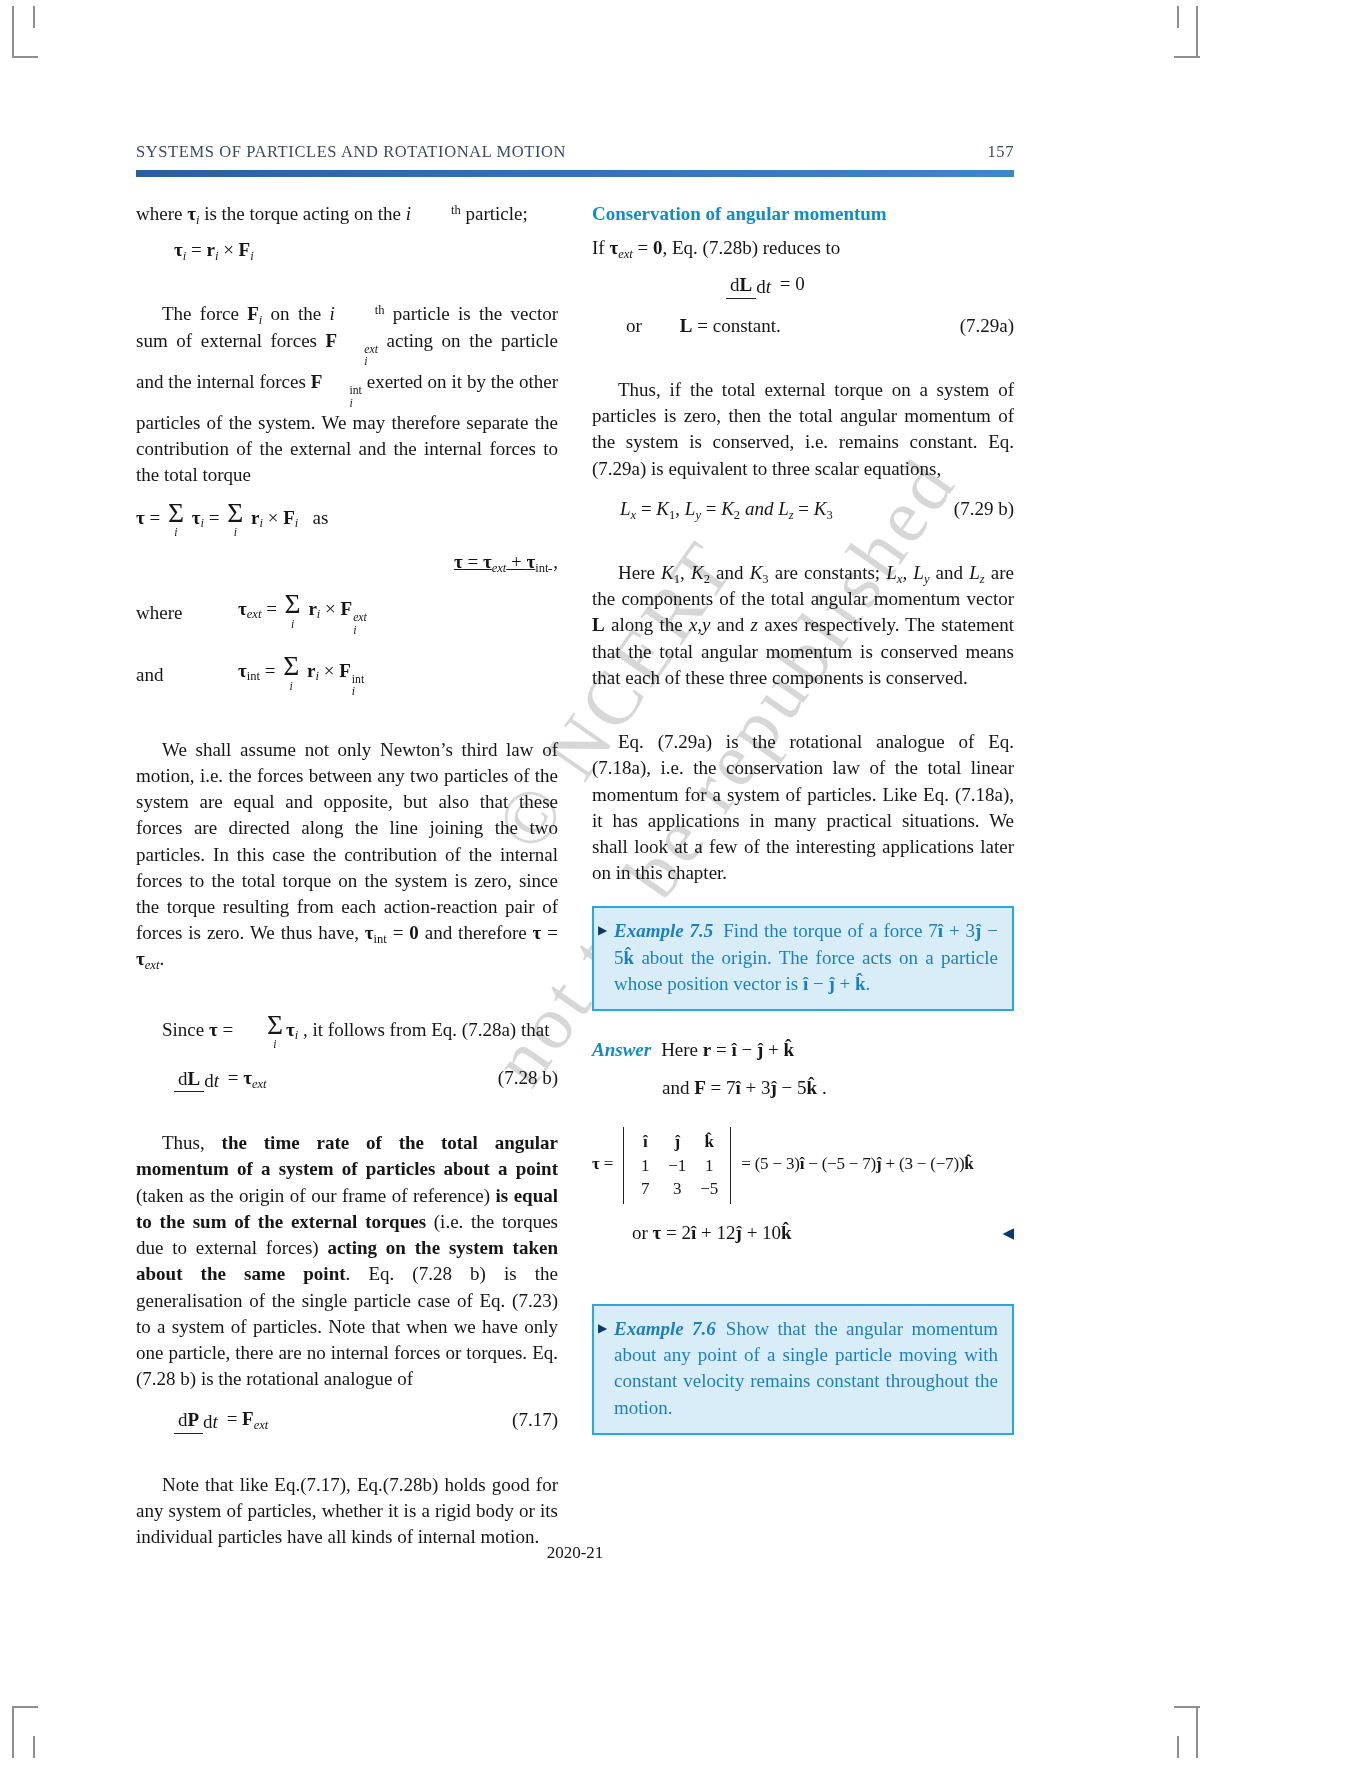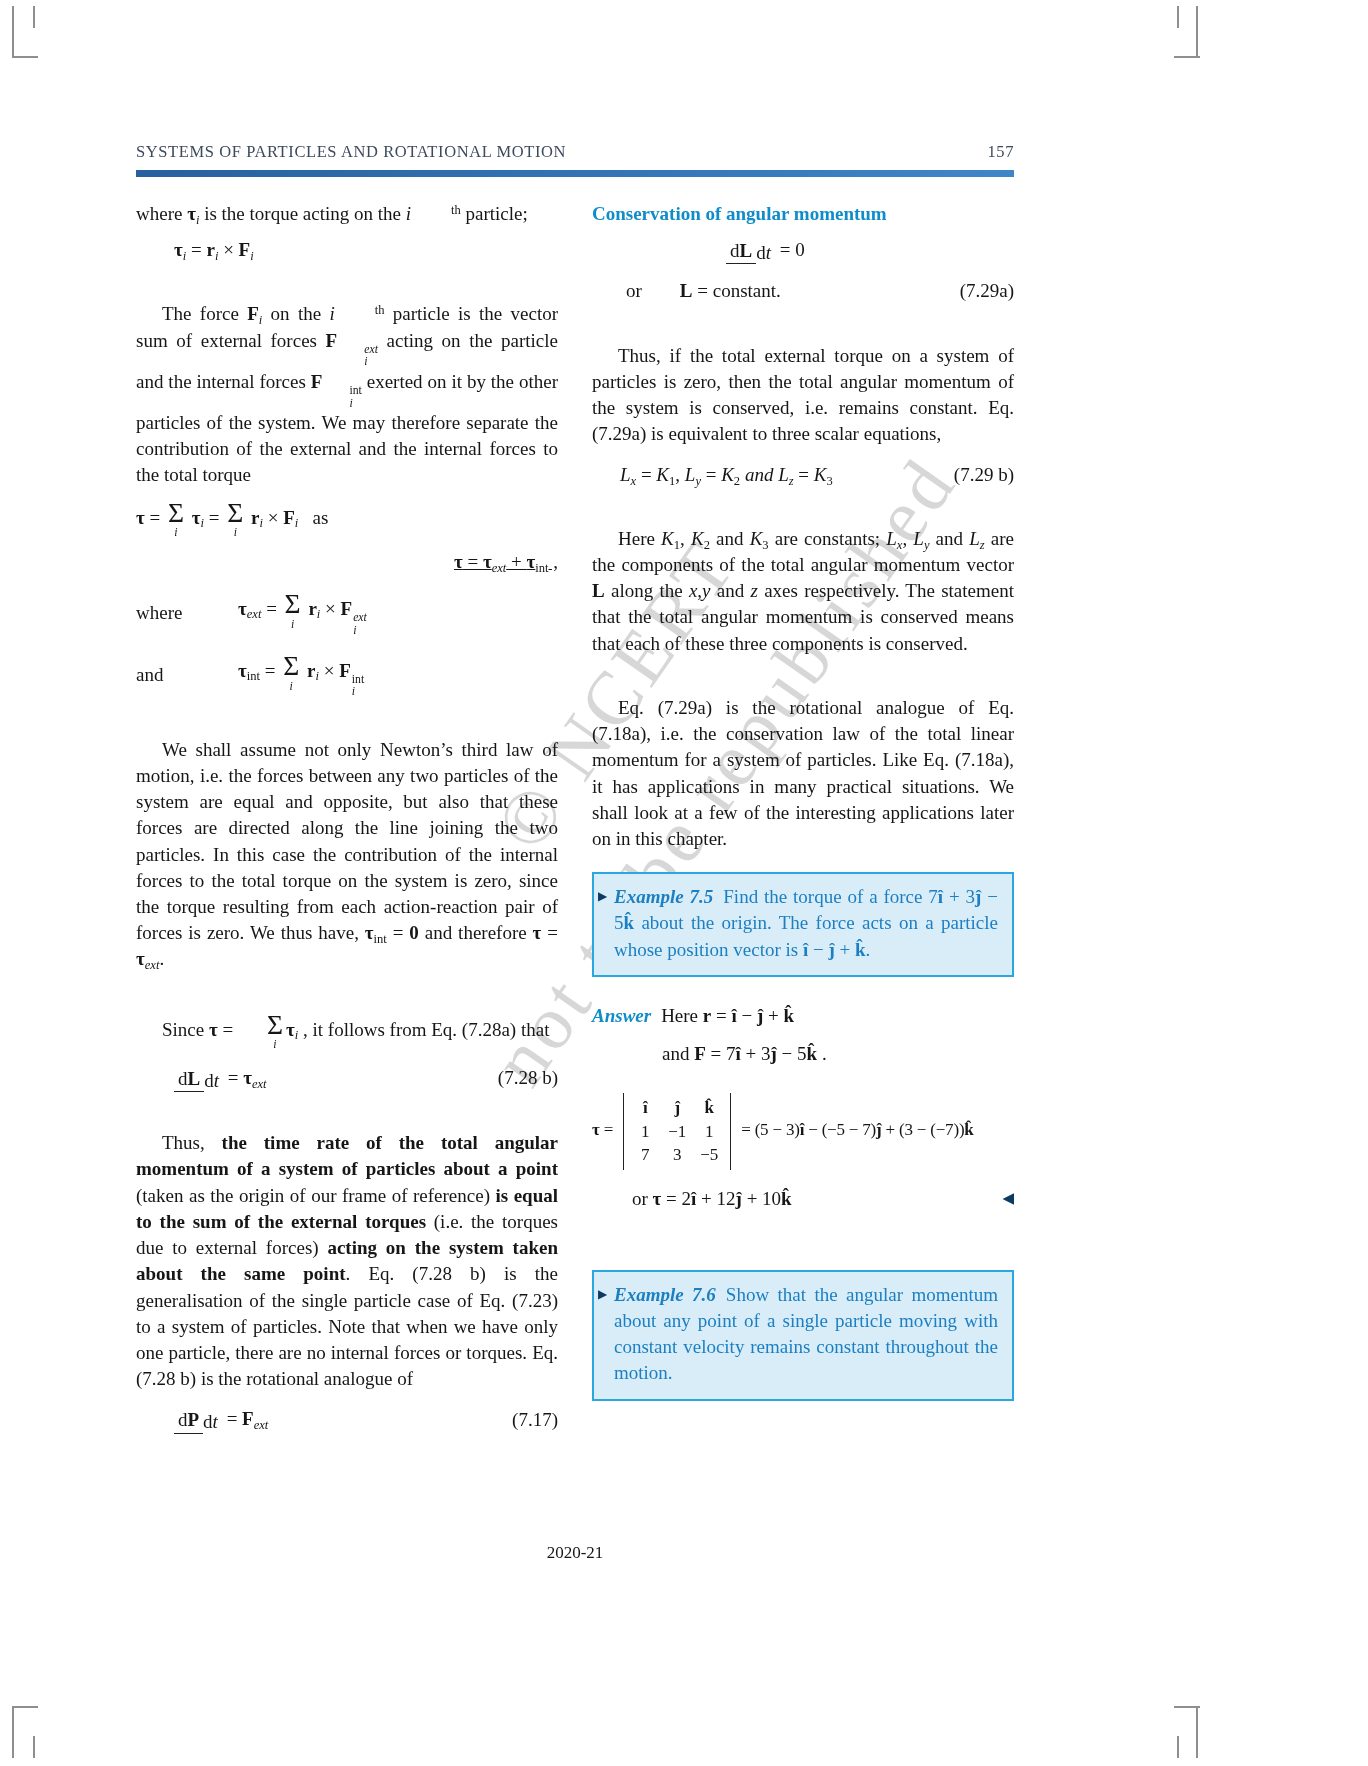--- a/index.html
+++ b/index.html
@@ -152,24 +152,26 @@
           <span class="eqnum">(7.28 b)</span>
         </div>
         <p class="ind">Thus, <b>the time rate of the total angular momentum of a system of particles about a point</b> (taken as the origin of our frame of reference) <b>is equal to the sum of the external torques</b> (i.e. the torques due to external forces) <b>acting on the system taken about the same point</b>. Eq. (7.28 b) is the generalisation of the single particle case of Eq. (7.23) to a system of particles. Note that when we have only one particle, there are no internal forces or torques. Eq.(7.28 b) is the rotational analogue of</p>
         <div class="eq-num-row">
           <span class="eqbody"><span class="fr">
                 <span class="nu">d<b>P</b></span>
                 <span class="de">d<i>t</i></span>
               </span> = <b>F</b><sub><i>ext</i></sub></span>
           <span class="eqnum">(7.17)</span>
         </div>
+        <p class="ind">Note that like Eq.(7.17), Eq.(7.28b) holds good for any system of particles, whether it is a rigid body or its individual particles have all kinds of internal motion.</p>
       </div>
 
       <div class="col">
         <h3 class="section-heading">Conservation of angular momentum</h3>
+        <p>If <b>τ</b><sub><i>ext</i></sub> = <b>0</b>, Eq. (7.28b) reduces to</p>
         <div class="eq" style="margin-left:130px"><span class="fr">
               <span class="nu">d<b>L</b></span>
               <span class="de">d<i>t</i></span>
             </span> = 0</div>
         <div class="eq-num-row">
           <span class="eqbody">or&nbsp;&nbsp;&nbsp;&nbsp;&nbsp;&nbsp;&nbsp;&nbsp;<b>L</b> = constant.</span>
           <span class="eqnum">(7.29a)</span>
         </div>
         <p class="ind">Thus, if the total external torque on a system of particles is zero, then the total angular momentum of the system is conserved, i.e. remains constant. Eq. (7.29a) is equivalent to three scalar equations,</p>
         <div class="eq-num-row" style="margin:14px 0">

